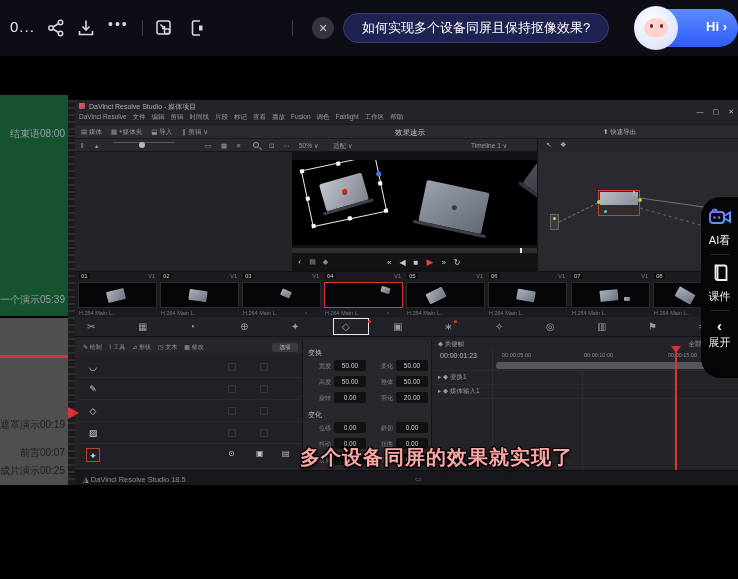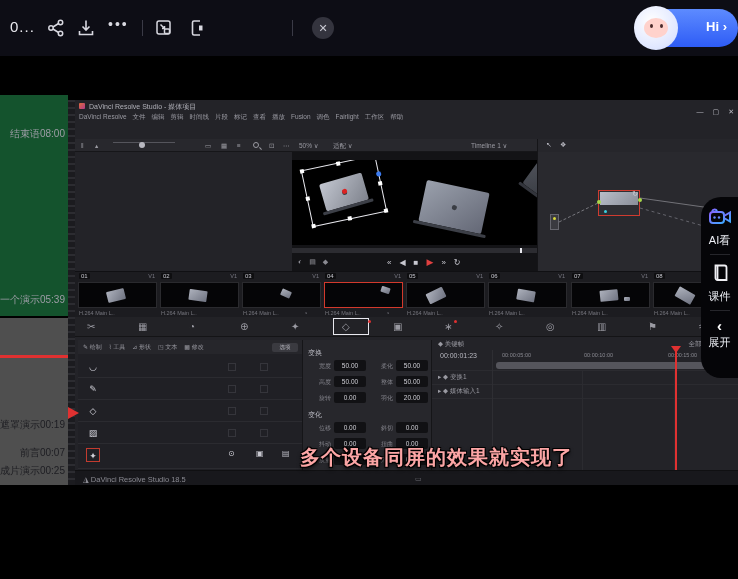--- a/index.html
+++ b/index.html
@@ -208,20 +208,21 @@
       <svg width="20" height="20" viewBox="0 0 20 20">
           <g stroke="#d8d8e0" stroke-width="1.6" fill="none">
         <path d="M13 3H7a1.5 1.5 0 0 0-1.5 1.5v11A1.5 1.5 0 0 0 7 17h6"></path>
         <rect x="12" y="7.5" width="3.5" height="5" fill="#d8d8e0" stroke="none"></rect>
           </g>
         </svg>
     </span>
     <span class="tb-div" style="left:292px"></span>
     <button class="tb-close">✕</button>
 
+    <button class="q-pill">如何实现多个设备同屏且保持抠像效果?</button>
 
     <div class="assistant">
       <span class="avatar">
         <span class="face"></span>
         <span class="eye" style="left:16px"></span>
         <span class="eye" style="left:26px"></span>
       </span>
       <span class="hi">Hi ›</span>
     </div>
   </header>
@@ -266,20 +267,30 @@
         <span>标记</span>
         <span>查看</span>
         <span>播放</span>
         <span>Fusion</span>
         <span>调色</span>
         <span>Fairlight</span>
         <span>工作区</span>
         <span>帮助</span>
       </nav>
 
+      <div class="e-ptool">
+        <div class="grp">
+          <span>▤ <i style="font-style:normal">媒体</i></span>
+          <span>▦ <i style="font-style:normal">+媒体夹</i></span>
+          <span>⬓ <i style="font-style:normal">导入</i></span>
+          <span>❙ <i style="font-style:normal">剪辑 ∨</i></span>
+        </div>
+        <span class="ct">效果速示</span>
+        <span class="qe">⬆ <i style="font-style:normal">快速导出</i></span>
+      </div>
 
       <div class="e-vtool">
         <span style="left:6px">‖</span>
         <span style="left:20px">▴</span>
         <span class="slider-line"></span>
         <span class="slider-dot"></span>
         <span style="left:130px">▭</span>
         <span style="left:146px">▦</span>
         <span style="left:162px">≡</span>
         <span class="lens"></span>

